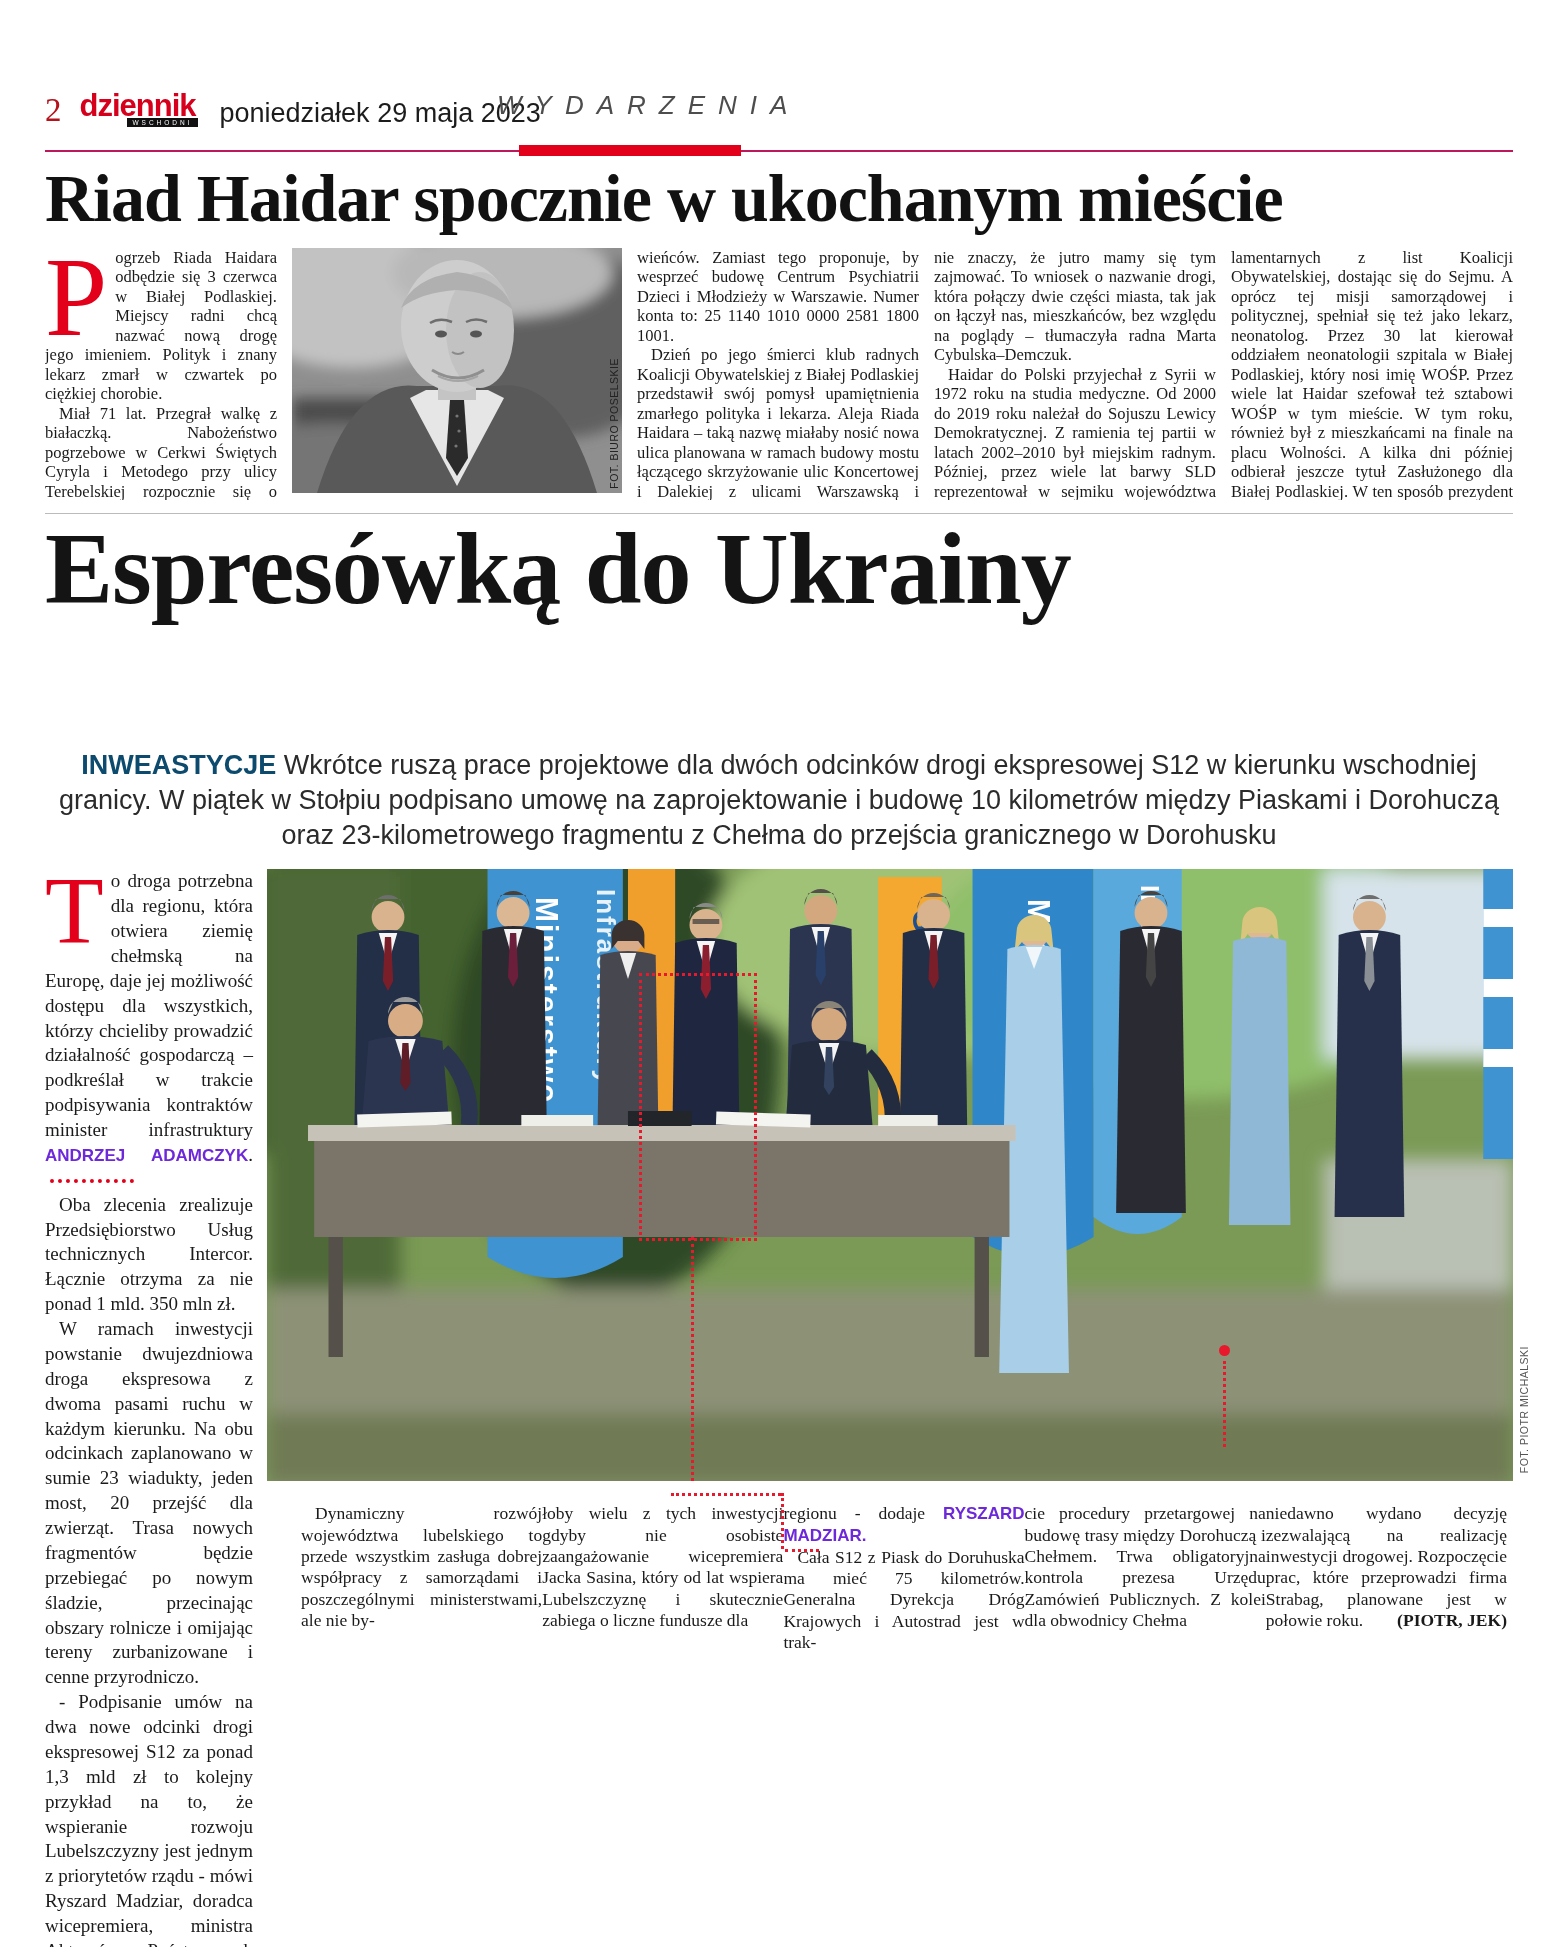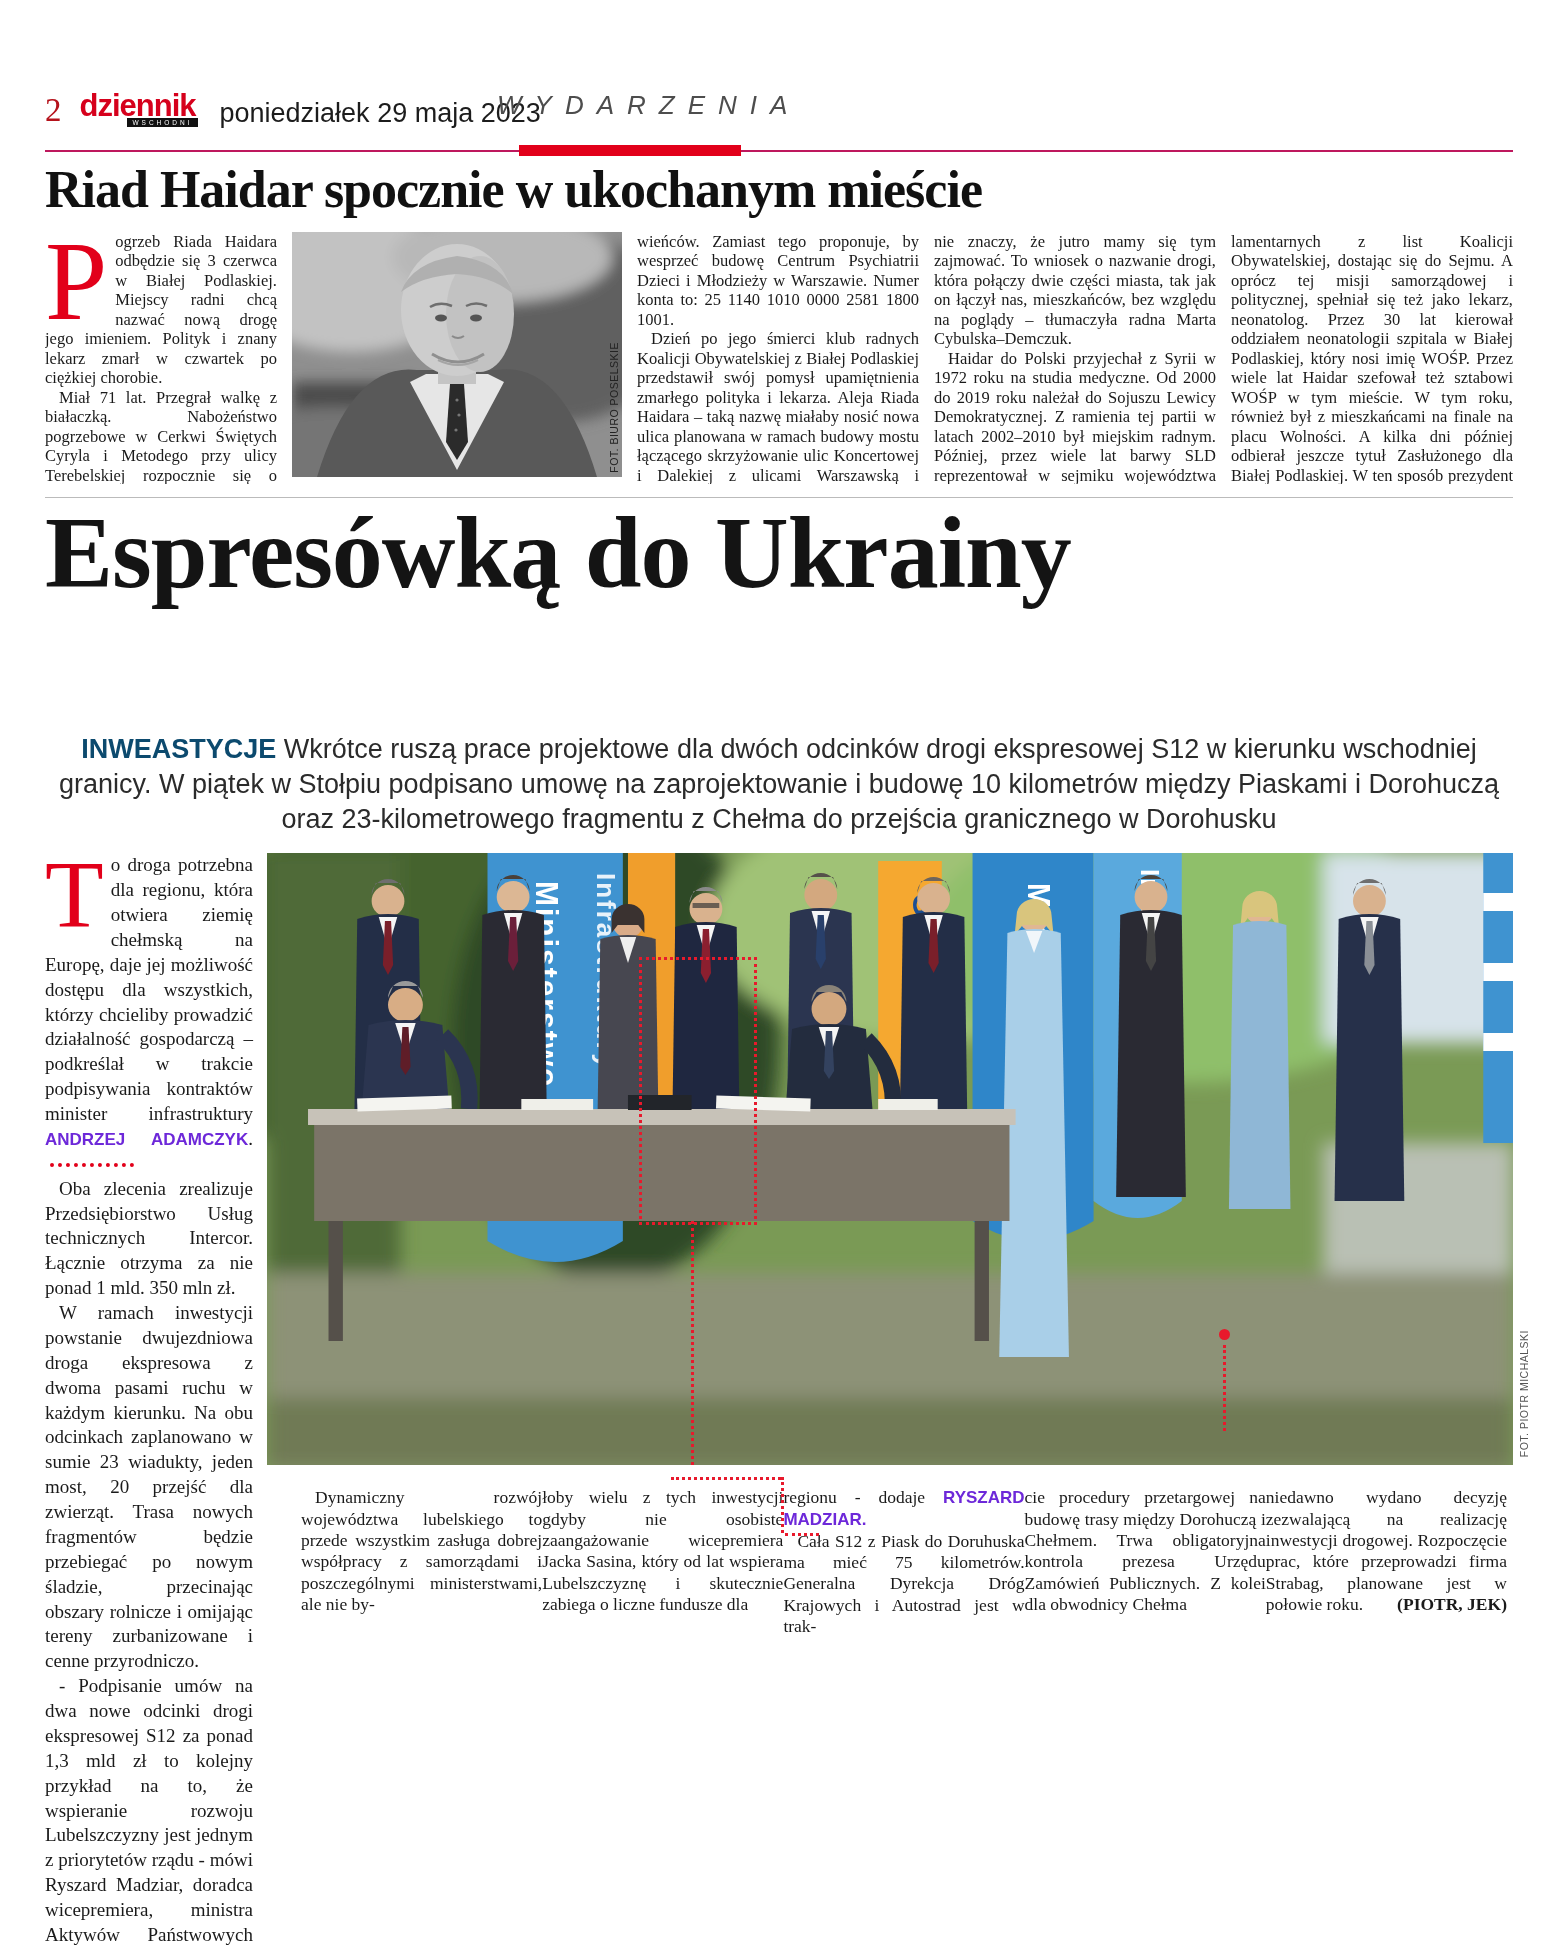--- a/index.html
+++ b/index.html
@@ -20,21 +20,21 @@
         padding:1px 5px;}
   .date{display:inline-block;margin-left:20px;font-family:"Liberation Sans",sans-serif;
         font-size:27px;color:#1c1c1c;vertical-align:top;margin-top:8px;}
   .section-title{position:absolute;left:452px;top:0;width:300px;text-align:left;
         font-family:"Liberation Sans",sans-serif;font-size:26px;color:#4d4d4d;
         letter-spacing:13px;font-style:italic;}
   .section-bar{position:absolute;left:474px;bottom:-6px;width:222px;height:11px;
         background:#e2001a;}
 
   
-  .a1-title{margin:12px 0 12px 0;font-size:52px;line-height:1.0;font-weight:700;
+  .a1-title{margin:12px 0 12px 0;font-size:68px;line-height:1.0;font-weight:700;
         letter-spacing:-1px;color:#111;}
   .a1-cols{margin-top:16px;display:grid;grid-template-columns:232px 330px 1fr 1fr 1fr;
         column-gap:15px;height:252px;overflow:hidden;}
   .a1col{font-size:16.5px;line-height:1.18;text-align:justify;}
   .a1col p{margin:0;text-indent:14px;}
   .a1col p.first{text-indent:0;}
   .dropcap1{float:left;color:#e2001a;font-size:112px;line-height:.78;font-weight:400;
         padding:6px 8px 0 0;font-family:"Liberation Serif",serif;}
   .photo1{position:relative;height:245px;overflow:hidden;background:#8f8f8f;}
   .vcredit{position:absolute;writing-mode:vertical-rl;transform:rotate(180deg);

